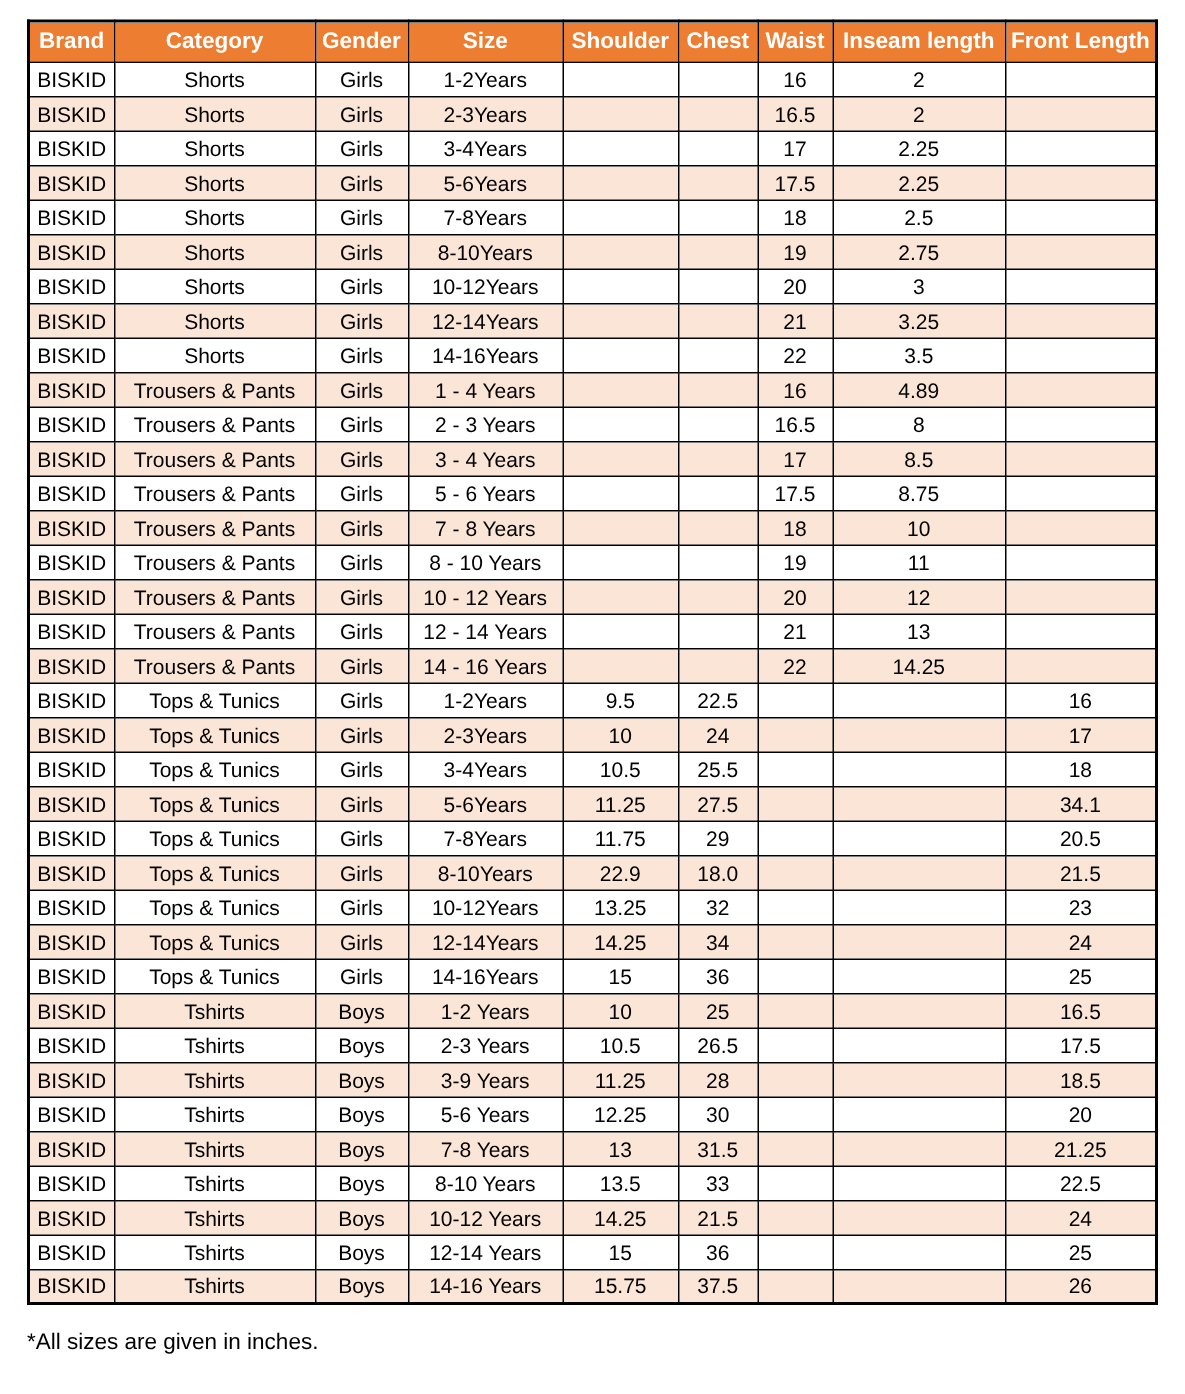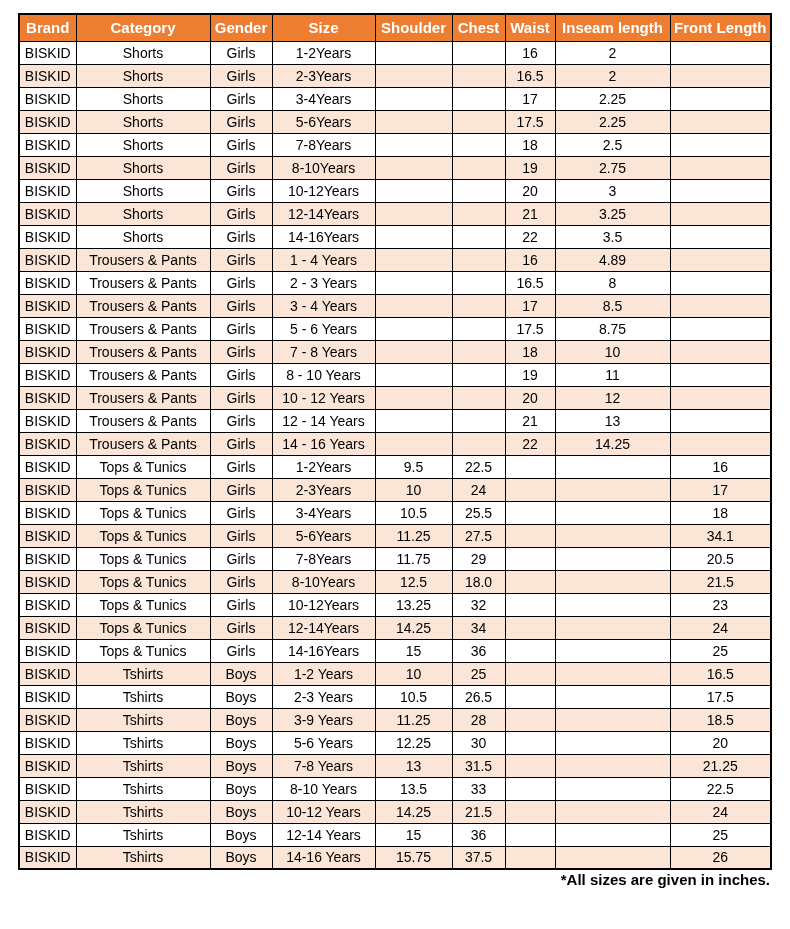--- a/index.html
+++ b/index.html
@@ -51,24 +51,24 @@
     white-space: nowrap;
     overflow: hidden;
     background: #FFFFFF;
   }
   table.size-chart tbody tr:nth-child(even) td {
     background: var(--stripe-bg);
   }
   .footnote {
     width: 752px;
     margin-left: 18px;
-    text-align: right;
-    font-weight: bold;
+    text-align: left;
+    font-weight: normal;
     font-size: 15px;
-    margin-top: 1px;
+    margin-top: 16px;
     color: var(--text-color);
   }
 </style>
 </head>
 <body>
 
 <div class="page">
   <table class="size-chart">
     <colgroup id="colgroup">
         <col style="width: 57px;">
@@ -346,21 +346,21 @@
           <td>29</td>
           <td></td>
           <td></td>
           <td>20.5</td>
         </tr>
         <tr>
           <td>BISKID</td>
           <td>Tops &amp; Tunics</td>
           <td>Girls</td>
           <td>8-10Years</td>
-          <td>12.5</td>
+          <td>22.9</td>
           <td>18.0</td>
           <td></td>
           <td></td>
           <td>21.5</td>
         </tr>
         <tr>
           <td>BISKID</td>
           <td>Tops &amp; Tunics</td>
           <td>Girls</td>
           <td>10-12Years</td>

